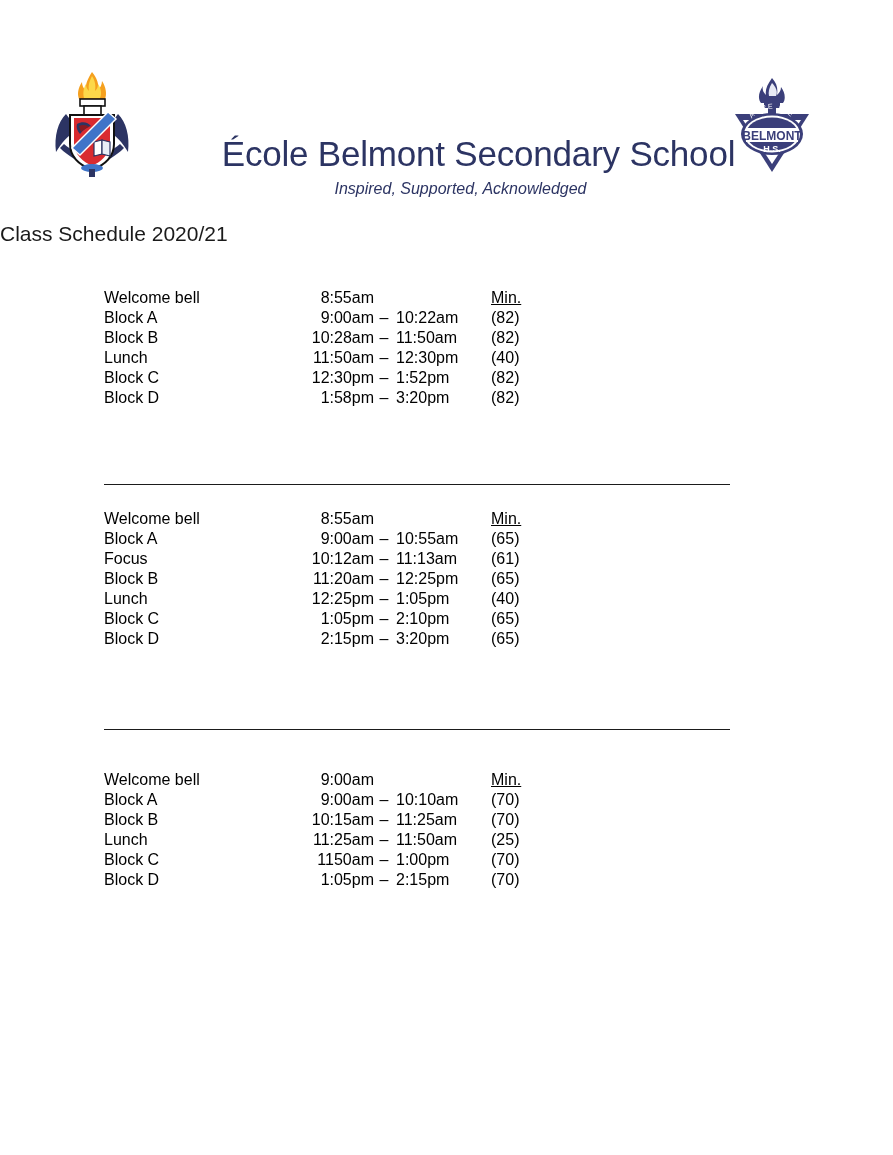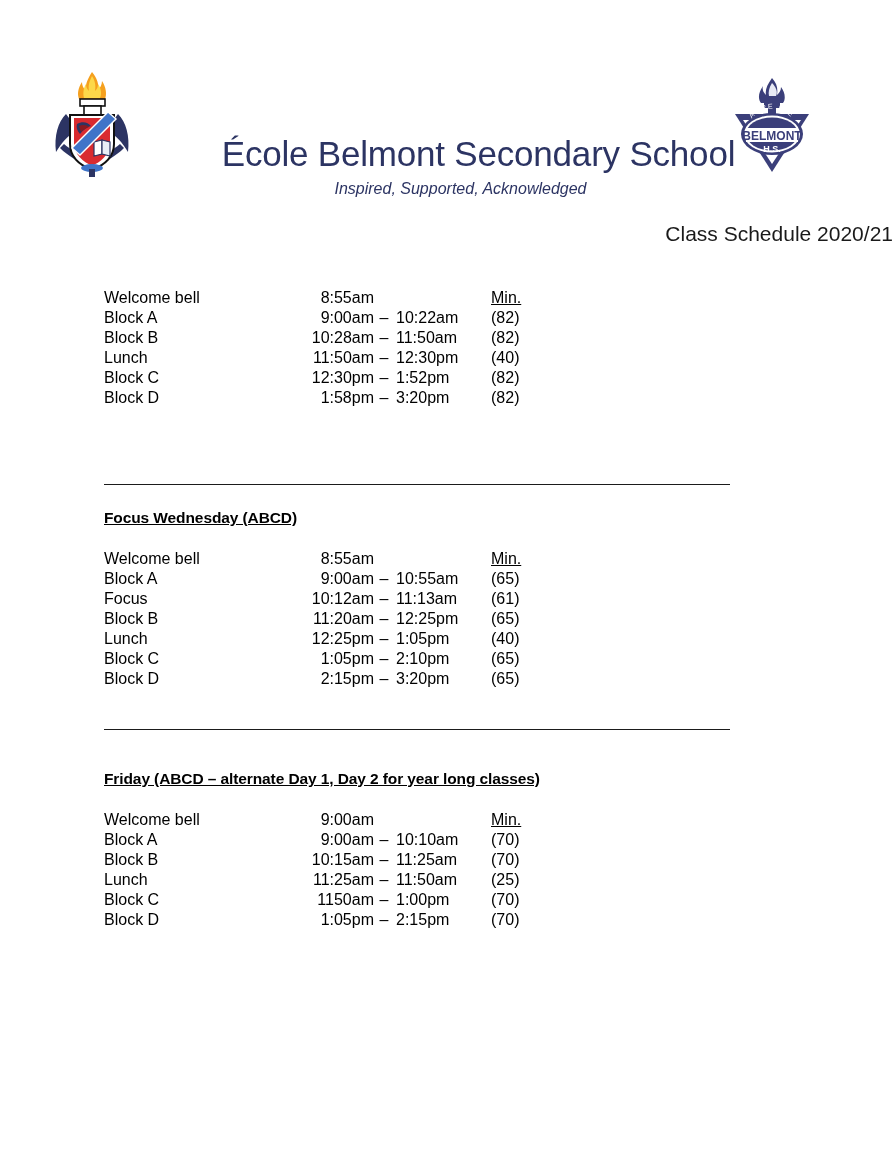--- a/index.html
+++ b/index.html
@@ -64,21 +64,21 @@
     font-style: italic;
     font-weight: 400;
     color: #2c3463;
     margin-left: 14px;
   }
   .doc-title {
     position: absolute;
     left: 0;
     top: 222px;
     width: 893px;
-    text-align: right;
+    text-align: left;
     font-size: 21px;
     font-weight: 400;
     color: #1a1a1a;
   }
 
   
   .sections {
     position: absolute;
     left: 0;
     top: 0;
@@ -263,21 +263,20 @@
         <div class="row">
           <span class="r-label">Block D</span>
           <span class="r-start">1:58pm</span>
           <span class="r-dash">–</span>
           <span class="r-end">3:20pm</span>
           <span class="r-min">(82)</span>
         </div>
       </div>
     </div>
     <div class="section" style="top: 509px;">
-      <div class="section-heading">Focus Wednesday (ABCD)</div>
       <div class="rows">
         <div class="row">
           <span class="r-label">Welcome bell</span>
           <span class="r-start">8:55am</span>
           <span class="r-min head">Min.</span>
         </div>
         <div class="row">
           <span class="r-label">Block A</span>
           <span class="r-start">9:00am</span>
           <span class="r-dash">–</span>
@@ -315,21 +314,20 @@
         <div class="row">
           <span class="r-label">Block D</span>
           <span class="r-start">2:15pm</span>
           <span class="r-dash">–</span>
           <span class="r-end"> 3:20pm</span>
           <span class="r-min">(65)</span>
         </div>
       </div>
     </div>
     <div class="section" style="top: 770px;">
-      <div class="section-heading">Friday (ABCD – alternate Day 1, Day 2 for year long classes)</div>
       <div class="rows">
         <div class="row">
           <span class="r-label">Welcome bell</span>
           <span class="r-start">9:00am</span>
           <span class="r-min head">Min.</span>
         </div>
         <div class="row">
           <span class="r-label">Block A</span>
           <span class="r-start">9:00am</span>
           <span class="r-dash">–</span>

